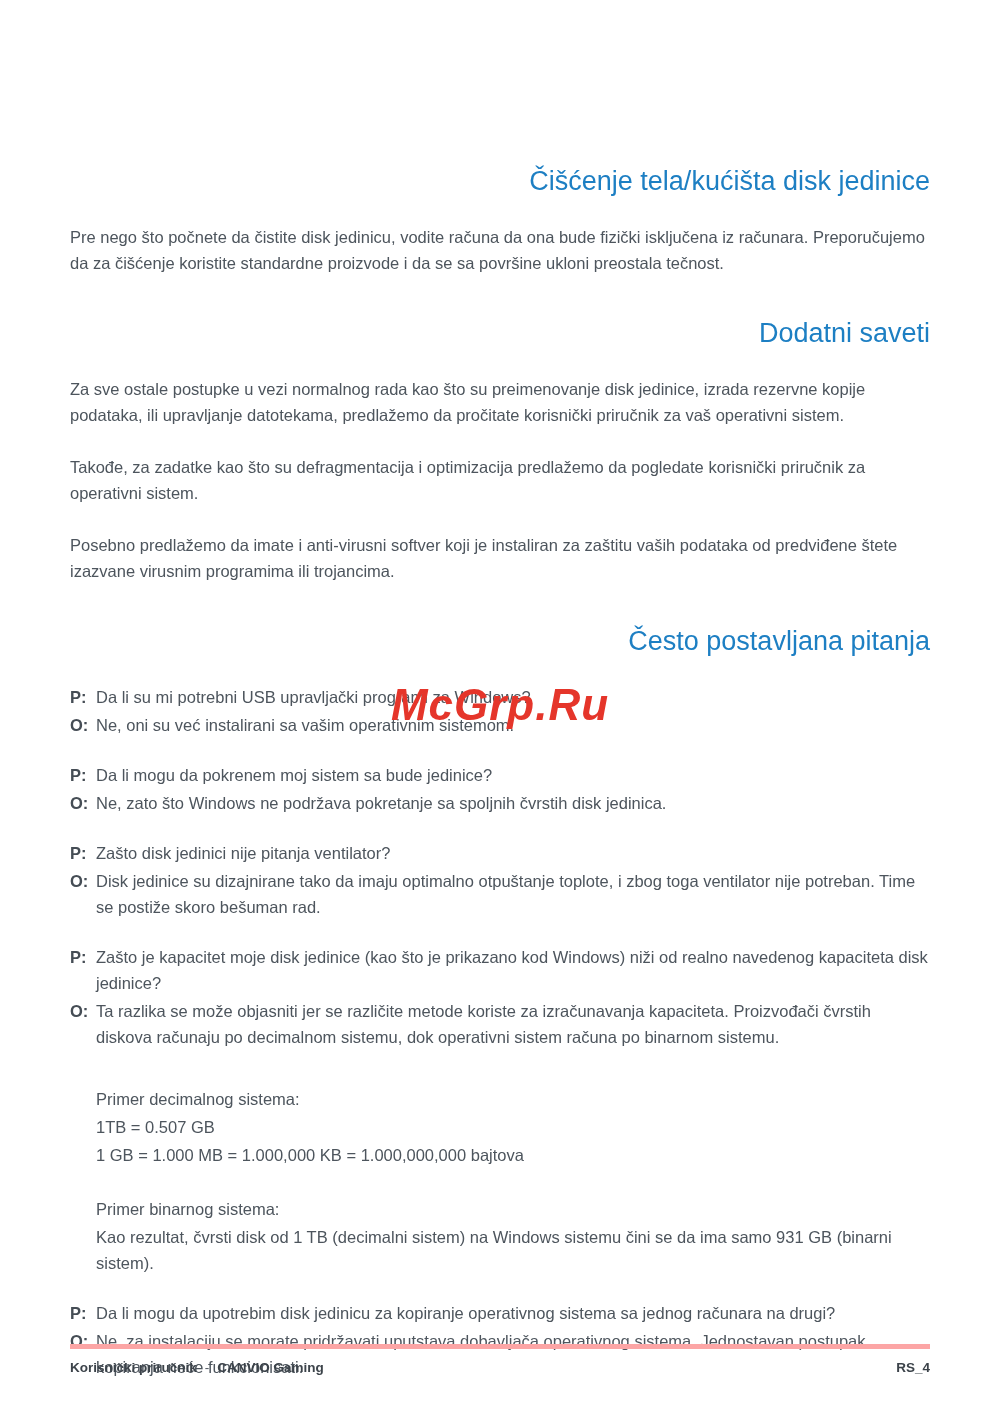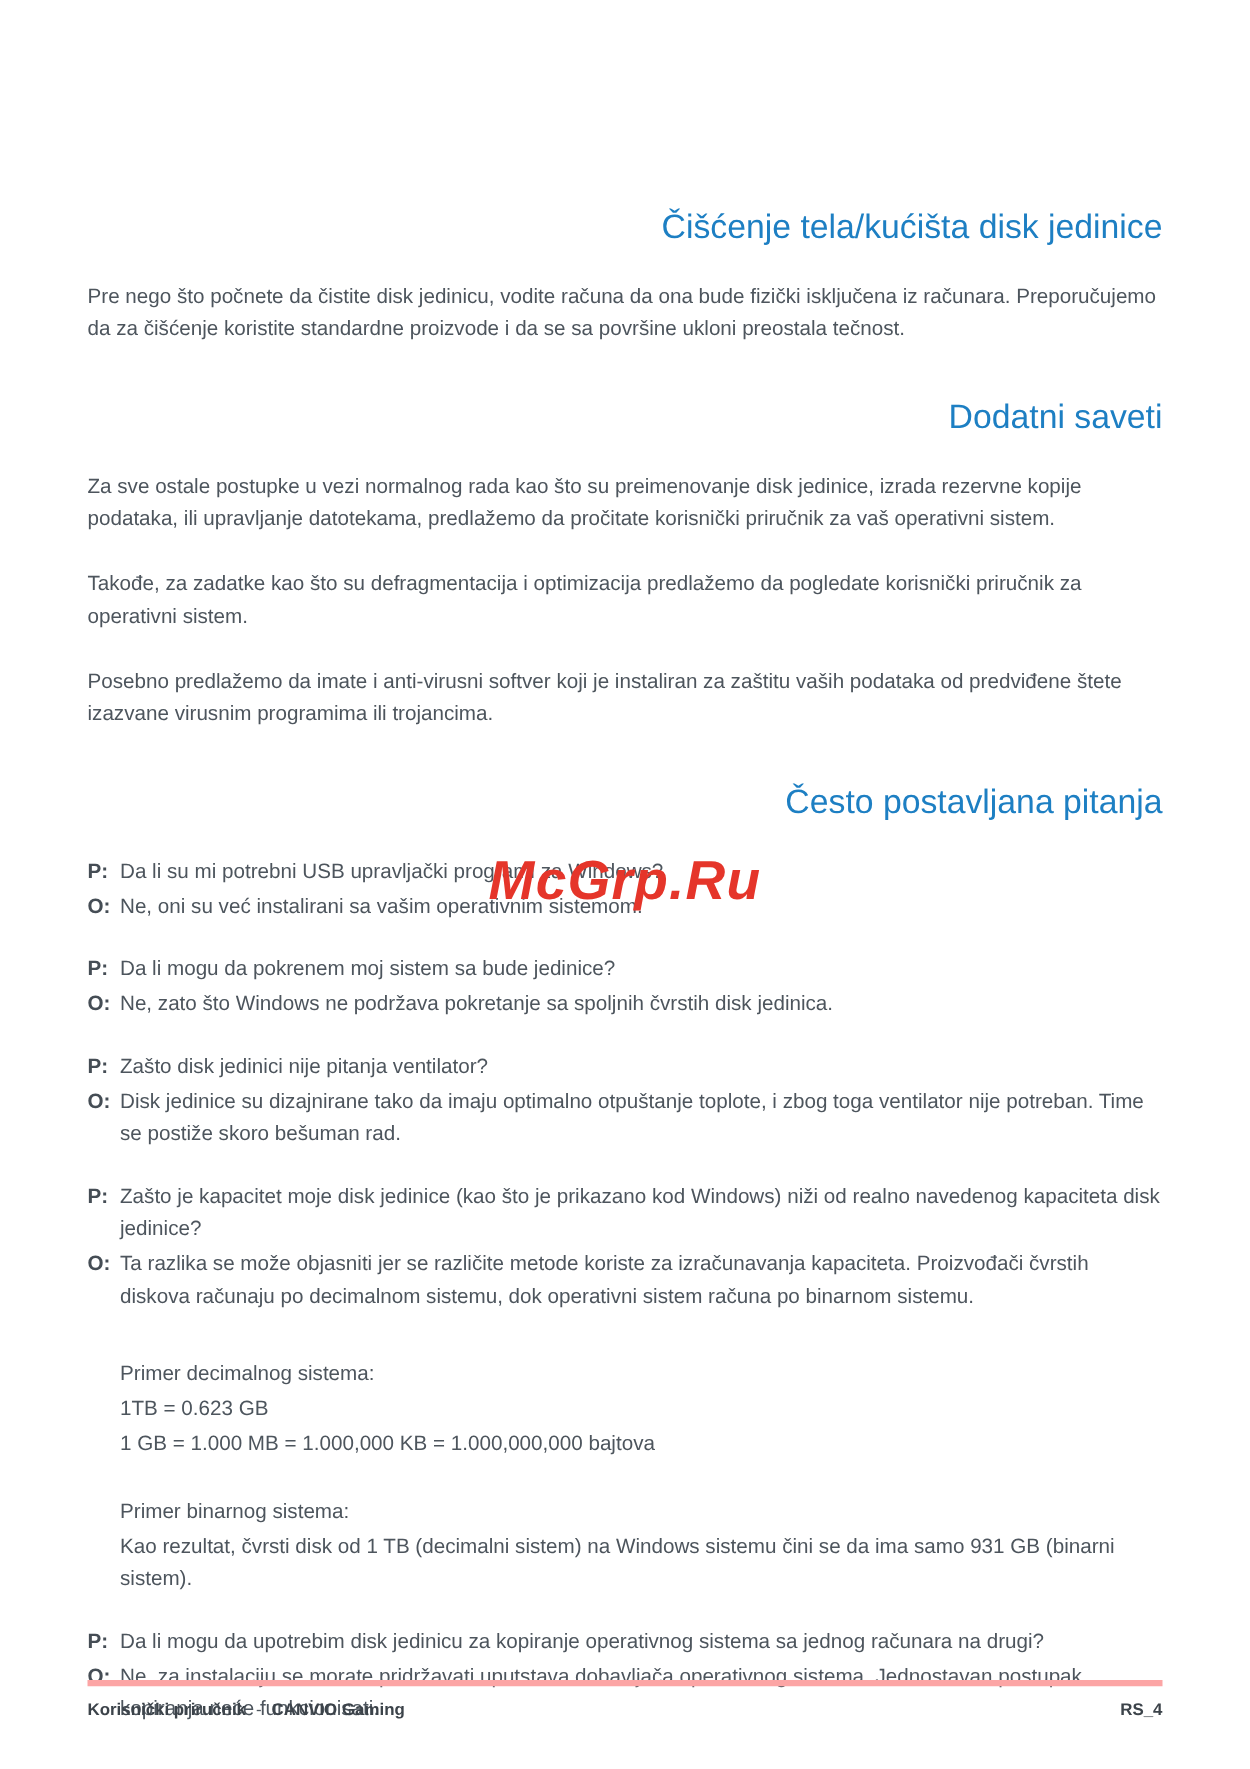--- a/index.html
+++ b/index.html
@@ -130,21 +130,21 @@
           <span class="qa-label">P:</span>
           <span class="qa-text">Zašto je kapacitet moje disk jedinice (kao što je prikazano kod Windows) niži od realno navedenog kapaciteta disk jedinice?</span>
         </div>
         <div class="qa-row answer-row">
           <span class="qa-label">O:</span>
           <span class="qa-text">Ta razlika se može objasniti jer se različite metode koriste za izračunavanja kapaciteta. Proizvođači čvrstih diskova računaju po decimalnom sistemu, dok operativni sistem računa po binarnom sistemu.</span>
         </div>
 
         <div class="example-block">
           <p>Primer decimalnog sistema:</p>
-          <p>1TB = 0.623 GB</p>
+          <p>1TB = 0.507 GB</p>
           <p>1 GB = 1.000 MB = 1.000,000 KB = 1.000,000,000 bajtova</p>
         </div>
 
         <div class="example-block second">
           <p>Primer binarnog sistema:</p>
           <p>Kao rezultat, čvrsti disk od 1 TB (decimalni sistem) na Windows sistemu čini se da ima samo 931 GB (binarni sistem).</p>
         </div>
       </div>
 
       <div class="qa">

